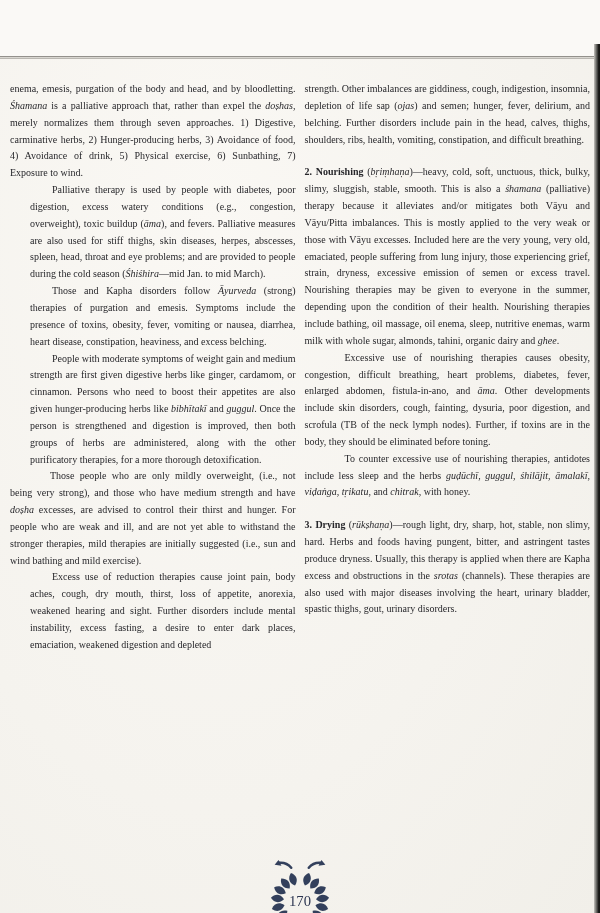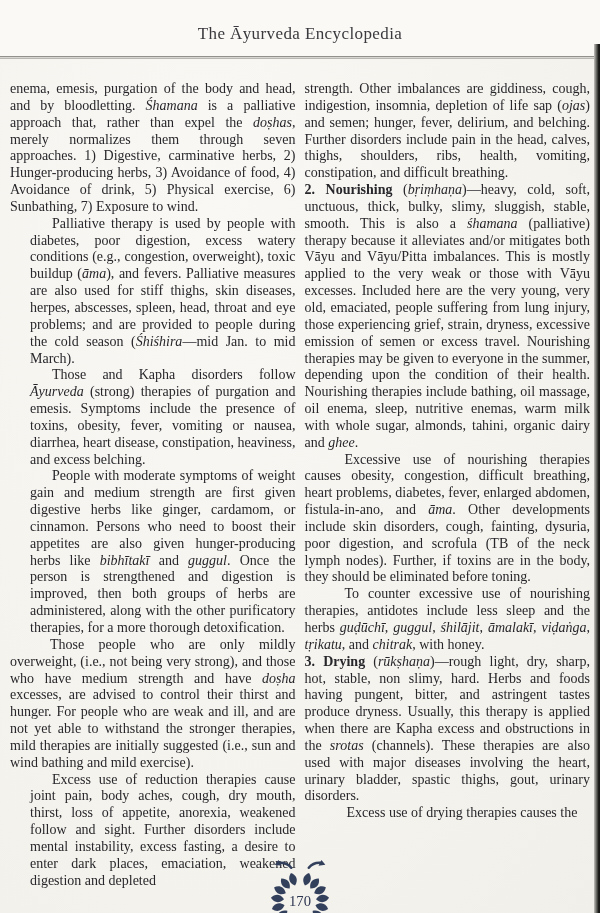--- a/index.html
+++ b/index.html
@@ -43,29 +43,29 @@
   .columns {
     position: absolute;
     top: 81px;
     left: 10px;
     width: 580px;
     display: flex;
     gap: 9px;
   }
   .col {
     width: 286px;
-    font-size: 14px;
+    font-size: 10px;
     line-height: 16.85px;
     text-align: justify;
     color: #27272b;
   }
   p.para { margin: 0; }
   p.indent-1 { text-indent: 22px; margin-left: 20px; }
   p.indent-2 { text-indent: 40px; }
-  p.space-before { }
+  p.space-before { margin-top: 16px; }
   .it { font-style: italic; }
   .bd { font-weight: bold; }
   .wreath-wrap {
     position: absolute;
     left: 261px;
     top: 858px;
     width: 78px;
     height: 78px;
   }
   .scan-edge {
@@ -75,39 +75,37 @@
     bottom: 0;
     width: 6px;
     background: linear-gradient(to right, #c4c2bd 0%, #6a6a66 40%, #1d1d1b 75%, #121210 100%);
   }
 </style>
 </head>
 <body>
 
 <div class="page">
   <div class="top-band"></div>
-  <div class="running-head">The  Āyurveda Encyclopedia</div>
   <div class="head-rule"></div>
 
   <div class="columns">
     <div class="col">
         <p class="para indent-0"><span>enema, emesis, purgation of the body and head, and by bloodletting. </span><span class="it">Śhamana</span><span> is a palliative approach that, rather than expel the </span><span class="it">doṣhas</span><span>, merely normalizes them through seven approaches. 1) Digestive, carminative herbs, 2) Hunger-producing herbs, 3) Avoidance of food, 4) Avoidance of drink, 5) Physical exercise, 6) Sunbathing, 7) Exposure to wind.</span></p>
         <p class="para indent-1"><span>Palliative therapy is used by people with diabetes, poor digestion, excess watery conditions (e.g., congestion, overweight), toxic buildup (</span><span class="it">āma</span><span>), and fevers. Palliative measures are also used for stiff thighs, skin diseases, herpes, abscesses, spleen, head, throat and eye problems; and are provided to people during the cold season (</span><span class="it">Śhiśhira</span><span>—mid Jan. to mid March).</span></p>
         <p class="para indent-1"><span>Those and Kapha disorders follow </span><span class="it">Āyurveda</span><span> (strong) therapies of purgation and emesis. Symptoms include the presence of toxins, obesity, fever, vomiting or nausea, diarrhea, heart disease, constipation, heaviness, and excess belching.</span></p>
         <p class="para indent-1"><span>People with moderate symptoms of weight gain and medium strength are first given digestive herbs like ginger, cardamom, or cinnamon. Persons who need to boost their appetites are also given hunger-producing herbs like </span><span class="it">bibhītakī</span><span> and </span><span class="it">guggul</span><span>. Once the person is strengthened and digestion is improved, then both groups of herbs are administered, along with the other purificatory therapies, for a more thorough detoxification.</span></p>
         <p class="para indent-2"><span>Those people who are only mildly overweight, (i.e., not being very strong), and those who have medium strength and have </span><span class="it">doṣha</span><span> excesses, are advised to control their thirst and hunger. For people who are weak and ill, and are not yet able to withstand the stronger therapies, mild therapies are initially suggested (i.e., sun and wind bathing and mild exercise).</span></p>
-        <p class="para indent-1"><span>Excess use of reduction therapies cause joint pain, body aches, cough, dry mouth, thirst, loss of appetite, anorexia, weakened follow and sight. Further disorders include mental instability, excess fasting, a desire to enter dark places, emaciation, weakened digestion and depleted</span></p>
+        <p class="para indent-1"><span>Excess use of reduction therapies cause joint pain, body aches, cough, dry mouth, thirst, loss of appetite, anorexia, weakened hearing and sight. Further disorders include mental instability, excess fasting, a desire to enter dark places, emaciation, weakened digestion and depleted</span></p>
       </div>
     <div class="col">
         <p class="para indent-0"><span>strength. Other imbalances are giddiness, cough, indigestion, insomnia, depletion of life sap (</span><span class="it">ojas</span><span>) and semen; hunger, fever, delirium, and belching. Further disorders include pain in the head, calves, thighs, shoulders, ribs, health, vomiting, constipation, and difficult breathing.</span></p>
         <p class="para indent-0 space-before"><span class="bd">2. Nourishing</span><span> (</span><span class="it">bṛiṃhaṇa</span><span>)—heavy, cold, soft, unctuous, thick, bulky, slimy, sluggish, stable, smooth. This is also a </span><span class="it">śhamana</span><span> (palliative) therapy because it alleviates and/or mitigates both Vāyu and Vāyu/Pitta imbalances. This is mostly applied to the very weak or those with Vāyu excesses. Included here are the very young, very old, emaciated, people suffering from lung injury, those experiencing grief, strain, dryness, excessive emission of semen or excess travel. Nourishing therapies may be given to everyone in the summer, depending upon the condition of their health. Nourishing therapies include bathing, oil massage, oil enema, sleep, nutritive enemas, warm milk with whole sugar, almonds, tahini, organic dairy and </span><span class="it">ghee</span><span>.</span></p>
         <p class="para indent-2"><span>Excessive use of nourishing therapies causes obesity, congestion, difficult breathing, heart problems, diabetes, fever, enlarged abdomen, fistula-in-ano, and </span><span class="it">āma</span><span>. Other developments include skin disorders, cough, fainting, dysuria, poor digestion, and scrofula (TB of the neck lymph nodes). Further, if toxins are in the body, they should be eliminated before toning.</span></p>
         <p class="para indent-2"><span>To counter excessive use of nourishing therapies, antidotes include less sleep and the herbs </span><span class="it">guḍūchī</span><span>, </span><span class="it">guggul</span><span>, </span><span class="it">śhilājit</span><span>, </span><span class="it">āmalakī</span><span>, </span><span class="it">viḍaṅga</span><span>, </span><span class="it">tṛikatu</span><span>, and </span><span class="it">chitrak</span><span>, with honey.</span></p>
         <p class="para indent-0 space-before"><span class="bd">3. Drying</span><span> (</span><span class="it">rūkṣhaṇa</span><span>)—rough light, dry, sharp, hot, stable, non slimy, hard. Herbs and foods having pungent, bitter, and astringent tastes produce dryness. Usually, this therapy is applied when there are Kapha excess and obstructions in the </span><span class="it">srotas</span><span> (channels). These therapies are also used with major diseases involving the heart, urinary bladder, spastic thighs, gout, urinary disorders.</span></p>
-        <p class="para indent-1"><span>Excess use of drying therapies causes the</span></p>
       </div>
   </div>
 
   <div class="wreath-wrap">
     <svg width="78" height="78" viewBox="0 0 80 80">
 
       <g fill="#33405c">
         <g transform="rotate(18 40 44)">
             <path d="M40,14 C44.5,17.5 45.5,23 40,27.5 C34.5,23 35.5,17.5 40,14 Z"></path>
           </g>

